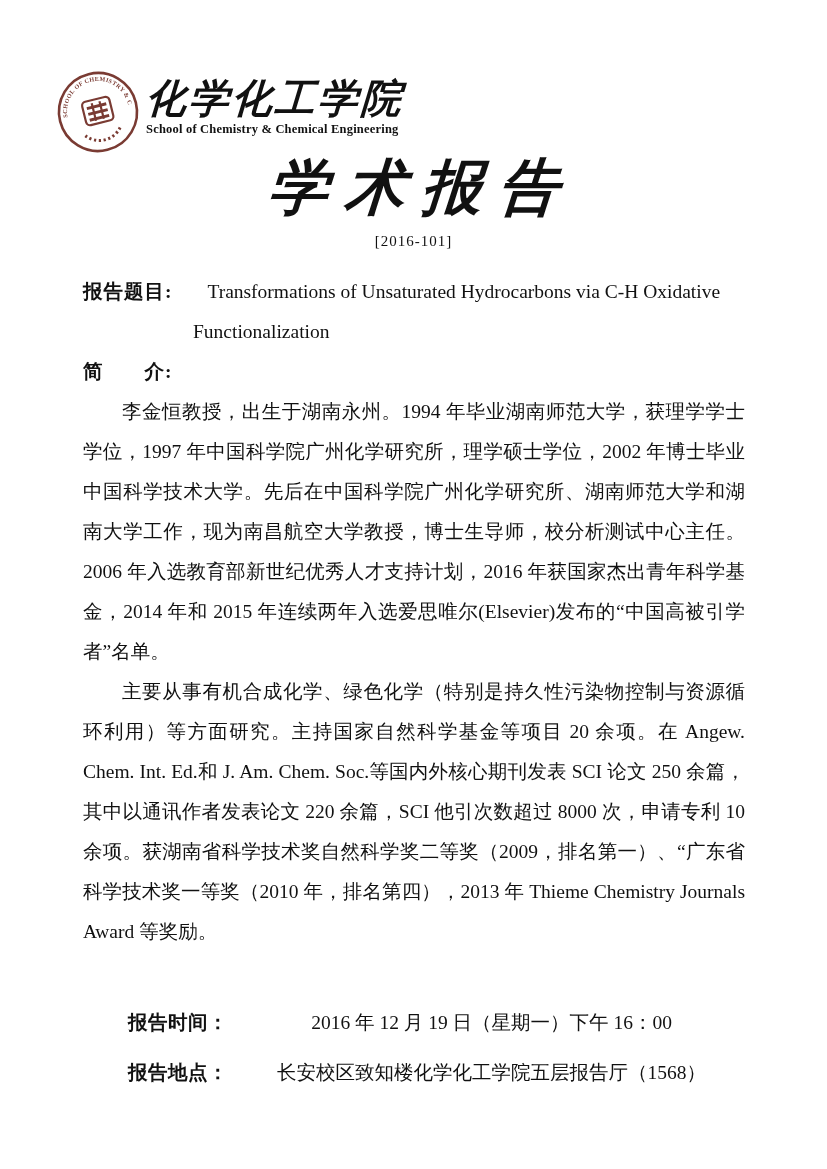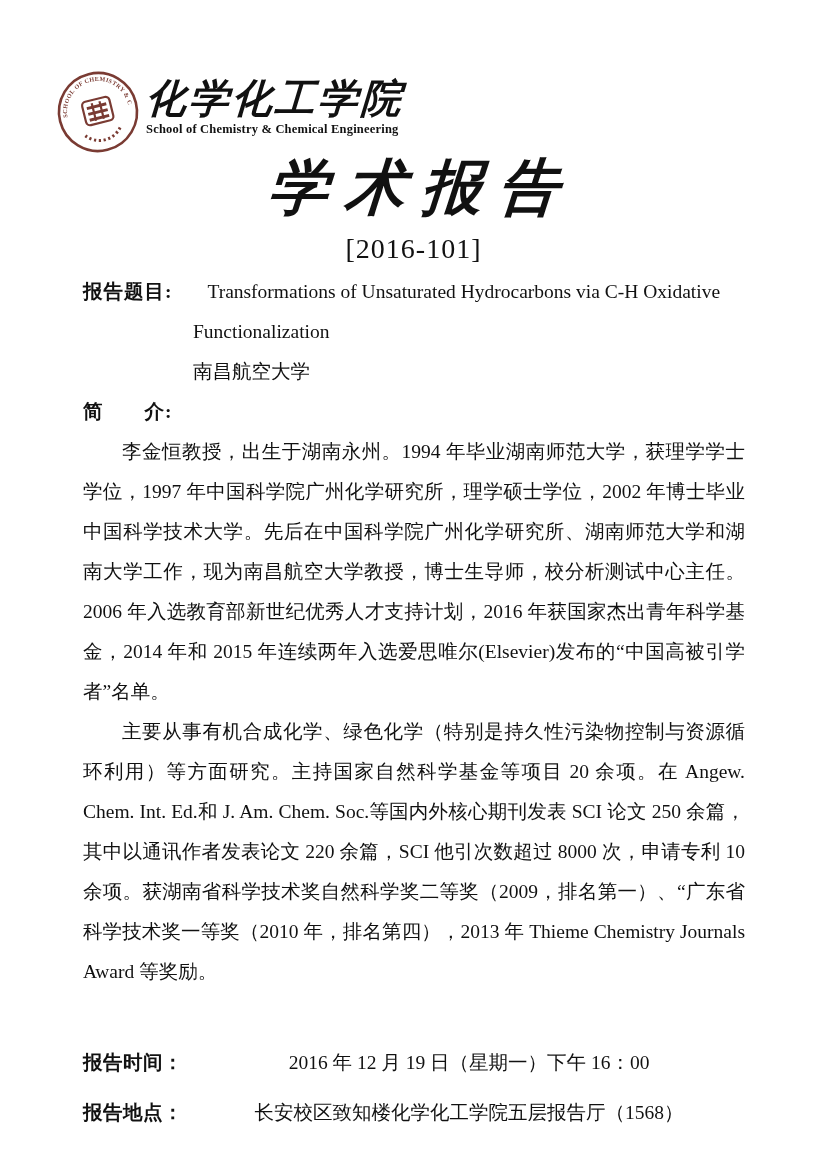--- a/index.html
+++ b/index.html
@@ -33,38 +33,38 @@
   .main-title {
     position:absolute; top:148px; left:0; width:100%;
     text-align:center;
     font-size:60px; font-weight:bold; font-style:italic;
     letter-spacing:0.28em; text-indent:0.28em;
     transform:skewX(-4deg);
     white-space:nowrap;
   }
   .code {
     position:absolute; top:233px; left:0; width:100%;
-    text-align:center; font-size:28px; letter-spacing:1px;
+    text-align:center; font-size:15px; letter-spacing:1px;
   }
   
   .body {
     position:absolute; left:83px; right:82px; top:272px;
     font-size:19.5px; line-height:40px;
   }
   .field-row { display:flex; align-items:baseline;text-align:center; }
   .field-label { font-weight:bold; white-space:nowrap; flex:0 0 auto; margin-right:10px; letter-spacing:1px; }
   .field-value { flex:1 1 auto; }
   .cont-line { padding-left:110px; }
   .intro-par {
     text-align:justify;
     text-indent:2em;
     font-family:Liberation Serif, serif;
   }
   .schedule { margin-top:46px; }
-  .schedule .field-row { line-height:50px; }
+  .schedule .field-row { line-height:50px;margin-left:45px; }
   .schedule .field-label { letter-spacing:0.5px; }
 </style>
 </head>
 <body>
 
 <div class="page">
 
   <div class="logo-row">
     <svg class="seal" viewBox="0 0 84 84">
       <circle cx="42" cy="42" r="39" fill="none" stroke="#7a3b33" stroke-width="2.6"></circle>
@@ -93,21 +93,20 @@
   <div class="code">[2016-101]</div>
 
   <div class="body">
 
     <div class="field-row">
       <span class="field-label">报告题目:</span>
       <span class="field-value">Transformations of Unsaturated Hydrocarbons via C-H Oxidative</span>
     </div>
     <div class="cont-line">Functionalization</div>
 
-    <div class="cont-line">南昌航空大学</div>
 
     <div class="field-row">
       <span class="field-label">简　　介:</span>
     </div>
 
     <p class="intro-par">李金恒教授，出生于湖南永州。1994 年毕业湖南师范大学，获理学学士学位，1997 年中国科学院广州化学研究所，理学硕士学位，2002 年博士毕业中国科学技术大学。先后在中国科学院广州化学研究所、湖南师范大学和湖南大学工作，现为南昌航空大学教授，博士生导师，校分析测试中心主任。2006 年入选教育部新世纪优秀人才支持计划，2016 年获国家杰出青年科学基金，2014 年和 2015 年连续两年入选爱思唯尔(Elsevier)发布的“中国高被引学者”名单。</p>
     <p class="intro-par">主要从事有机合成化学、绿色化学（特别是持久性污染物控制与资源循环利用）等方面研究。主持国家自然科学基金等项目 20 余项。在 Angew. Chem. Int. Ed.和 J. Am. Chem. Soc.等国内外核心期刊发表 SCI 论文 250 余篇，其中以通讯作者发表论文 220 余篇，SCI 他引次数超过 8000 次，申请专利 10 余项。获湖南省科学技术奖自然科学奖二等奖（2009，排名第一）、“广东省科学技术奖一等奖（2010 年，排名第四），2013 年 Thieme Chemistry Journals Award 等奖励。</p>
 
     <div class="schedule">
       <div class="field-row">

